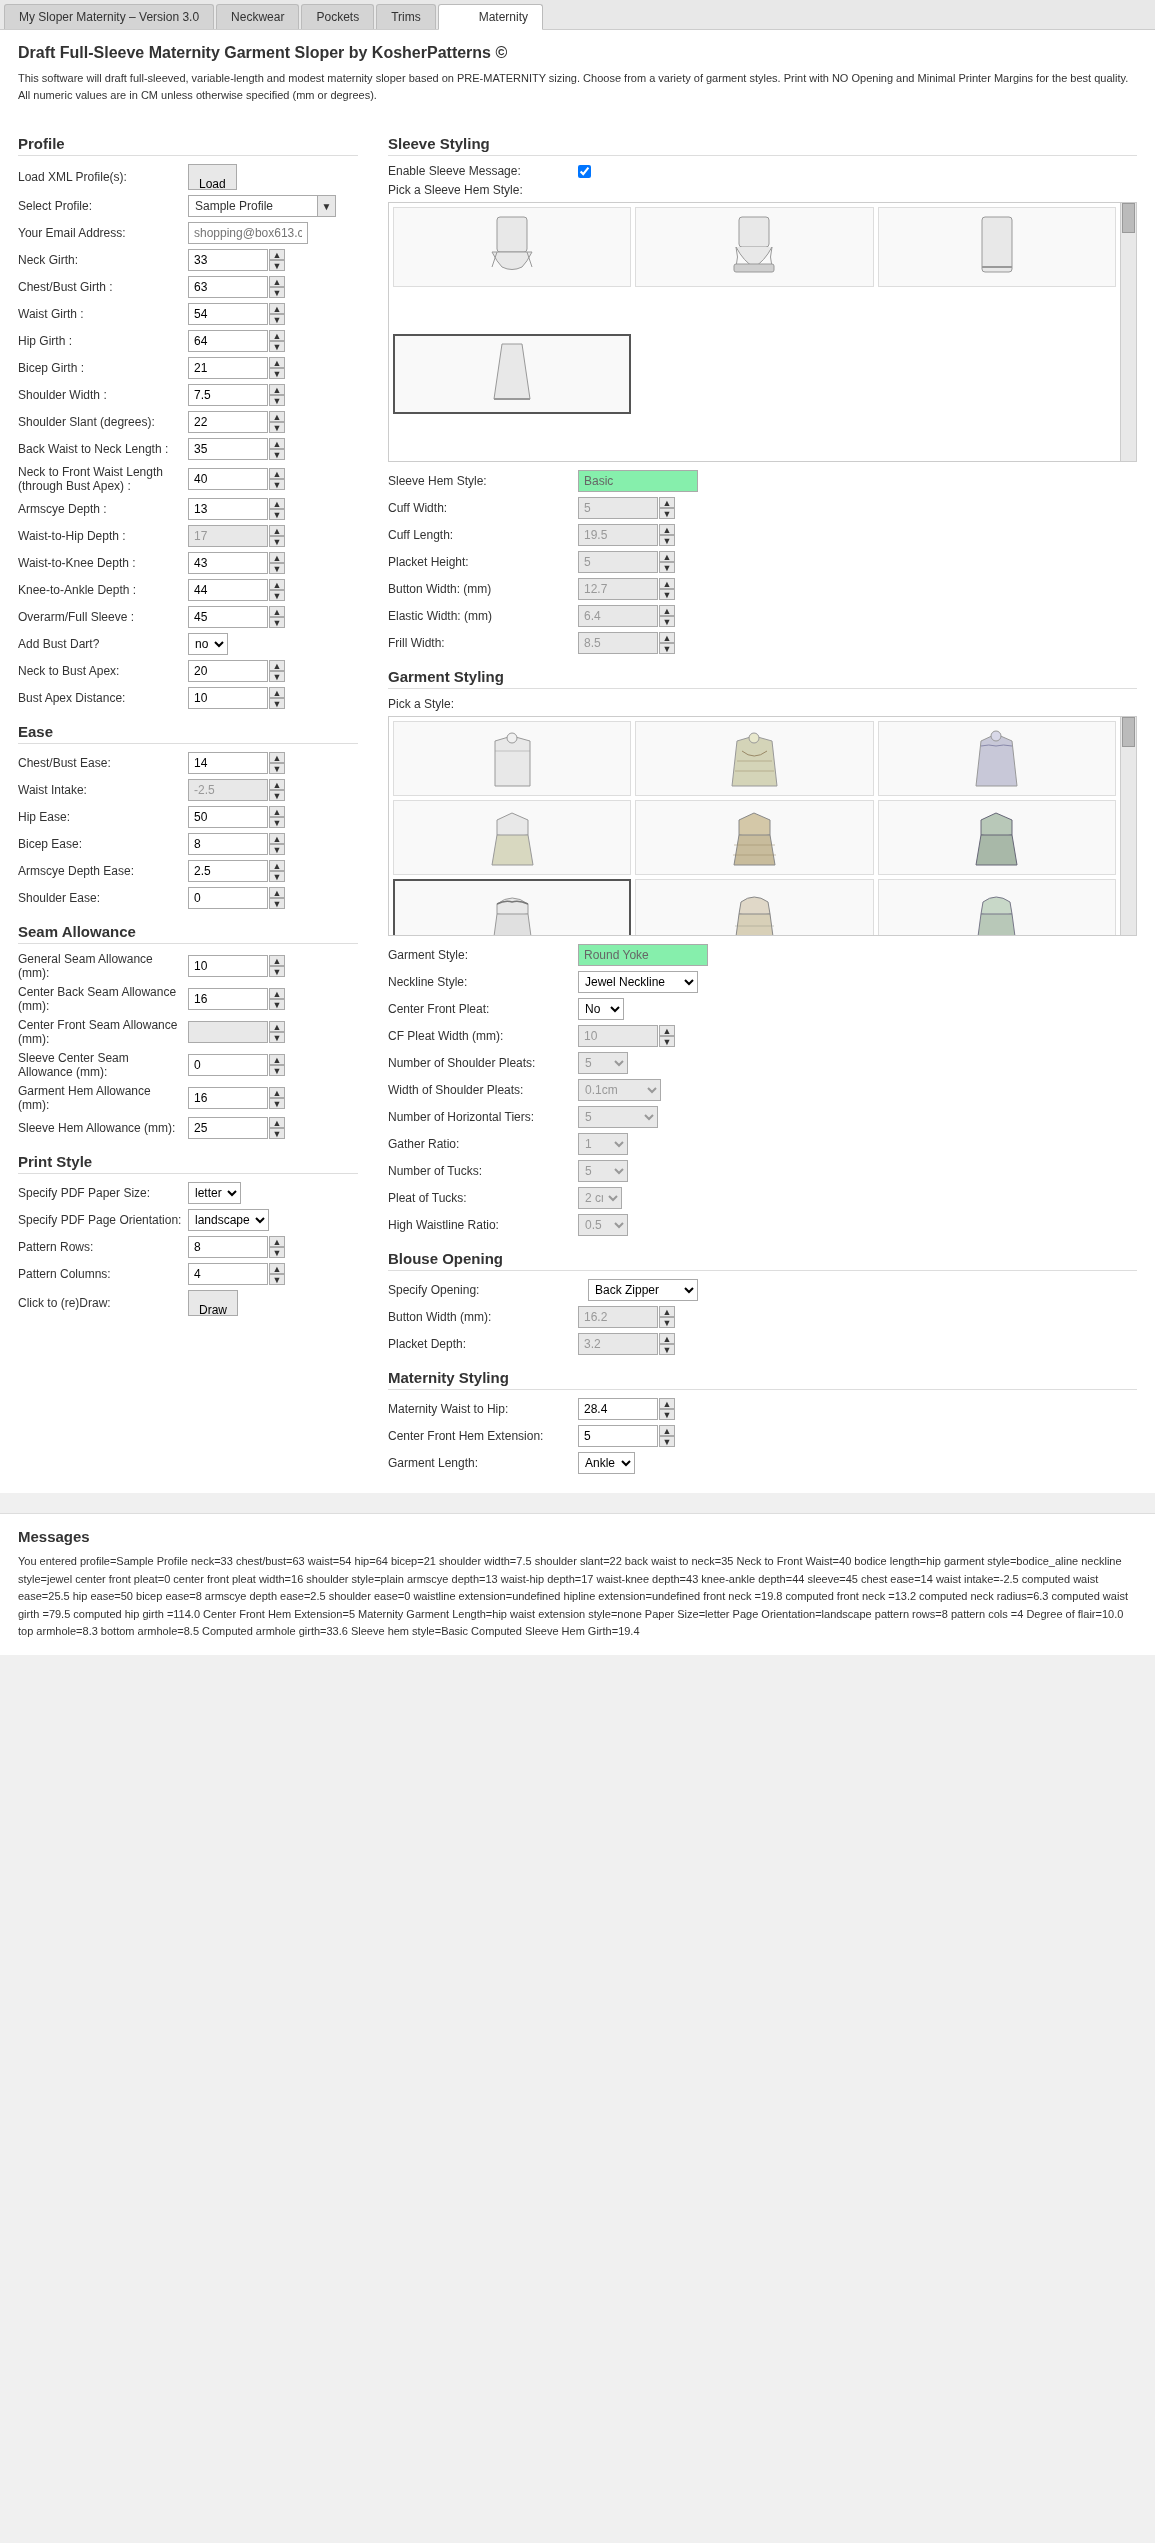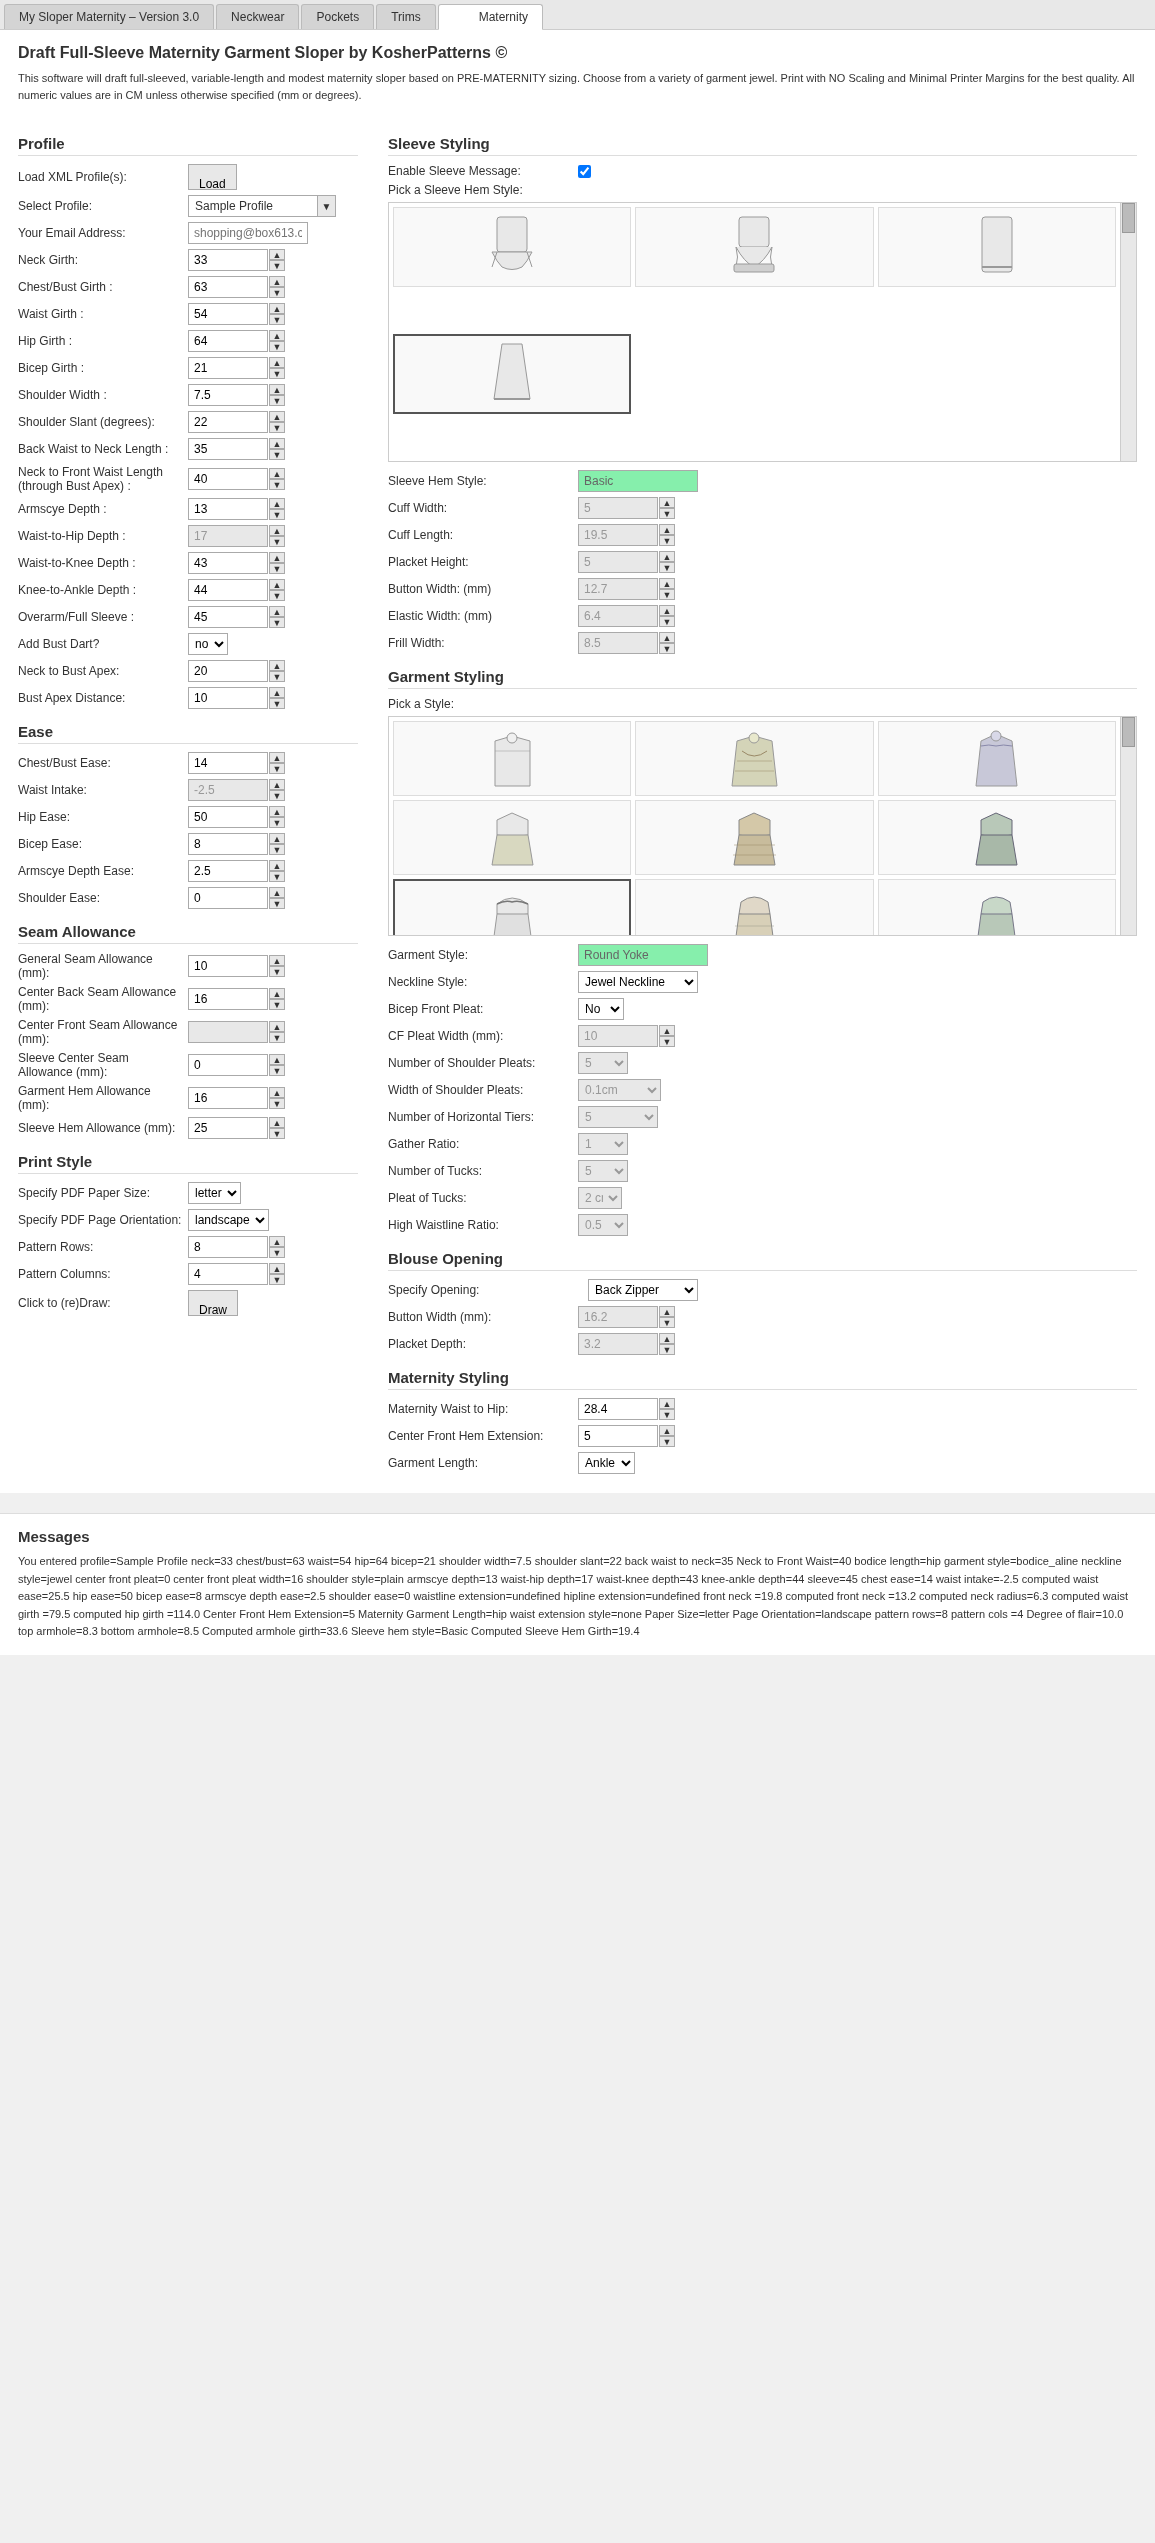--- a/index.html
+++ b/index.html
@@ -72,21 +72,21 @@
 <div class="tab-bar">
   <div class="tab">My Sloper Maternity – Version 3.0</div>
   <div class="tab">Neckwear</div>
   <div class="tab">Pockets</div>
   <div class="tab">Trims</div>
   <div class="tab active">Maternity</div>
 </div>
 
 <div class="main-content">
   <div class="page-title">Draft Full-Sleeve Maternity Garment Sloper by KosherPatterns ©</div>
-  <div class="page-description">This software will draft full-sleeved, variable-length and modest maternity sloper based on PRE-MATERNITY sizing. Choose from a variety of garment jewel. Print with NO Scaling and Minimal Printer Margins for the best quality. All numeric values are in CM unless otherwise specified (mm or degrees).</div>
+  <div class="page-description">This software will draft full-sleeved, variable-length and modest maternity sloper based on PRE-MATERNITY sizing. Choose from a variety of garment styles. Print with NO Opening and Minimal Printer Margins for the best quality. All numeric values are in CM unless otherwise specified (mm or degrees).</div>
 
   <div class="two-col">
 
     <div class="left-col">
 
       <div class="section-title">Profile</div>
 
       <div class="form-row">
         <div class="form-label">Load XML Profile(s):</div>
         <div class="form-control">
@@ -708,21 +708,21 @@
       <div class="right-form-row">
         <div class="right-label">Neckline Style:</div>
         <div class="right-control">
           <select style="width:120px;">
             <option>Jewel Neckline</option><option>V-Neck</option><option>Round</option>
           </select>
         </div>
       </div>
 
       <div class="right-form-row">
-        <div class="right-label">Bicep Front Pleat:</div>
+        <div class="right-label">Center Front Pleat:</div>
         <div class="right-control">
           <select>
             <option>No</option><option>Yes</option>
           </select>
         </div>
       </div>
 
       <div class="right-form-row">
         <div class="right-label">CF Pleat Width (mm):</div>
         <div class="right-control spinner-wrap">

